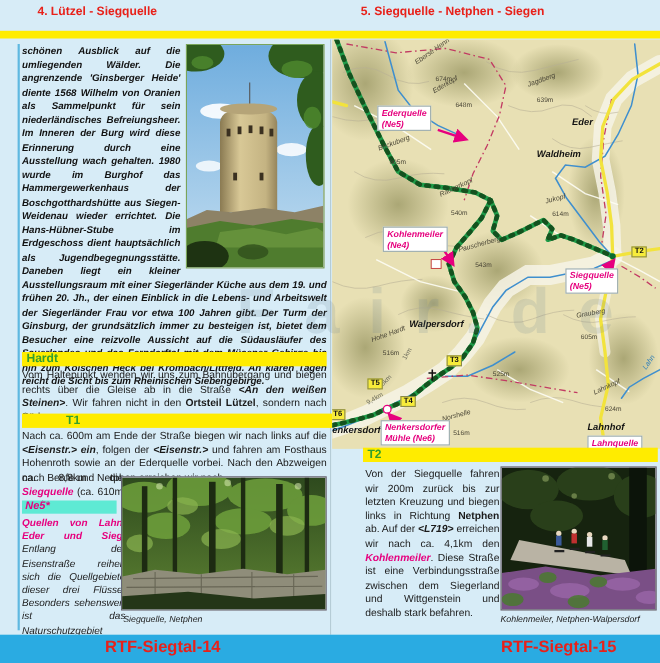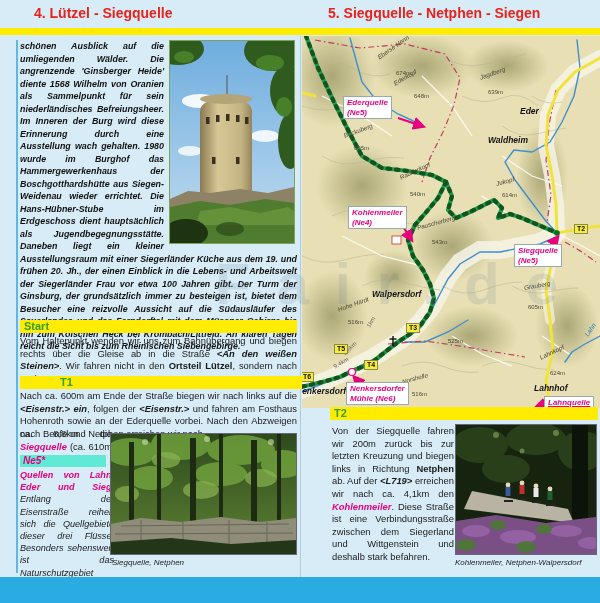--- a/index.html
+++ b/index.html
@@ -1,20 +1,20 @@
 <!DOCTYPE html>
 <html><head>
 <meta charset="utf-8">
 <style>
   html,body{margin:0;padding:0;}
   body{width:600px;height:603px;position:relative;overflow:hidden;
        font-family:"Liberation Sans",sans-serif;background:#d7ecf7;}
   .abs{position:absolute;}
   
-  .hdr-title{position:absolute;top:5px;font-size:14px;font-weight:bold;color:#e8211a;}
+  .hdr-title{position:absolute;top:5px;font-size:11px;font-weight:bold;color:#e8211a;}
   .yellow-rule{position:absolute;left:0;top:28px;width:600px;height:7px;background:#ffec00;}
   .footer{position:absolute;left:0;top:577px;width:600px;height:26px;background:#2aabe2;}
   .footer-text{position:absolute;top:3px;font-size:15px;font-weight:bold;color:#e8211a;width:160px;text-align:center;}
   .page-divider{position:absolute;left:300px;top:36px;width:1px;height:541px;background:#b5ccd6;}
   .blue-rule{position:absolute;left:16px;top:40px;width:2px;height:533px;background:#5fb8e0;}
   
   .body-text{font-size:9.4px;line-height:12.6px;color:#1a1a1a;text-align:justify;}
   .intro-text{font-size:8.9px;line-height:12.5px;font-weight:bold;font-style:italic;color:#111;text-align:justify;}
   .sec-bar{background:#ffec00;height:13px;line-height:13px;font-size:11px;font-weight:bold;color:#33a02c;padding-left:4px;}
   .ne5-bar{background:#5eead4;height:12px;line-height:12px;font-size:10px;font-weight:bold;font-style:italic;color:#e6007e;padding-left:3px;}
@@ -97,21 +97,21 @@
           <ellipse cx="100" cy="22" rx="14" ry="8"></ellipse>
             <ellipse cx="114" cy="66" rx="8" ry="10"></ellipse>
           <ellipse cx="14" cy="16" rx="10" ry="6"></ellipse>
         </g>
       </svg>
     </span>
   </span>
   <span>schönen Ausblick auf die umliegenden Wälder. Die angrenzende 'Ginsberger Heide' diente 1568 Wilhelm von Oranien als Sammelpunkt für sein niederländisches Befreiungsheer. Im Inneren der Burg wird diese Erinnerung durch eine Ausstellung wach gehalten. 1980 wurde im Burghof das Hammergewerkenhaus der Boschgotthardshütte aus Siegen-Weidenau wieder errichtet. Die Hans-Hübner-Stube im Erdgeschoss dient hauptsächlich als Jugendbegegnungsstätte. Daneben liegt ein kleiner Ausstellungsraum mit einer Siegerländer Küche aus dem 19. und frühen 20. Jh., der einen Einblick in die Lebens- und Arbeitswelt der Siegerländer Frau vor etwa 100 Jahren gibt. Der Turm der Ginsburg, der grundsätzlich immer zu besteigen ist, bietet dem Besucher eine reizvolle Aussicht auf die Südausläufer des Sauerlandes und das Ferndorftal mit dem Müsener Gebirge bis hin zum Kölschen Heck bei Krombach/Littfeld. An klaren Tagen reicht die Sicht bis zum Rheinischen Siebengebirge.</span>
 </div>
 
-<div class="abs sec-bar" style="left:20px;top:320px;width:273px;">Start</div>
+<div class="abs sec-bar" style="left:20px;top:320px;width:273px;">Hardt</div>
 <div class="abs body-text" style="left:20px;top:335px;width:277px;"><span>Vom Haltepunkt wenden wir uns zum Bahnübergang und biegen rechts über die Gleise ab in die Straße </span><span class="seg-bi">&lt;An den weißen Steinen&gt;</span><span>. Wir fahren nicht in den </span><span class="seg-b">Ortsteil Lützel</span><span>, sondern nach Süden.</span></div>
 
 <div class="abs sec-bar" style="left:20px;top:376px;width:273px;padding-left:40px;">T1</div>
 <div class="abs body-text" style="left:20px;top:390px;width:277px;"><span>Nach ca. 600m am Ende der Straße biegen wir nach links auf die </span><span class="seg-bi">&lt;Eisenstr.&gt; ein</span><span>, folgen der </span><span class="seg-bi">&lt;Eisenstr.&gt;</span><span> und fahren am Fosthaus Hohenroth sowie an der Ederquelle vorbei. Nach den Abzweigen nach Benfe und Netphen erreichen wir nach</span></div>
 <div class="abs body-text" style="left:20px;top:428px;width:92px;"><span>ca. 8,8km die </span><span class="seg-mag">Siegquelle</span><span> (ca. 610m ü.M.).</span></div>
 <div class="abs ne5-bar" style="left:20px;top:455px;width:83px;">Ne5*</div>
 <div class="abs body-text" style="left:20px;top:469px;width:94px;font-size:9.1px;line-height:12.2px;"><span class="seg-mag">Quellen von Lahn, Eder und Sieg.</span><span class="seg-it"> Entlang der Eisenstraße reihen sich die Quellgebiete dieser drei Flüsse. Besonders sehenswert ist das Naturschutzgebiet Auerhahnwald am Lahnhof.</span></div>
 
 <div class="abs photo" style="left:110px;top:433px;width:187px;height:122px;">
   <svg width="185" height="120" viewBox="0 0 185 120">
@@ -317,21 +317,21 @@
         <div>(Ne4)</div>
       </div>
       <div class="callout" style="left: 212px; top: 208px;">
         <div>Siegquelle</div>
         <div>(Ne5)</div>
       </div>
       <div class="callout" style="left: 44px; top: 346px;">
         <div>Nenkersdorfer</div>
         <div>Mühle (Ne6)</div>
       </div>
-      <div class="callout" style="left: 242px; top: 360px; text-decoration: underline;">
+      <div class="callout" style="left: 232px; top: 360px;">
         <div>Lahnquelle</div>
       </div>
     </div>
 </div>
 
 <div class="abs sec-bar" style="left:330px;top:407px;width:264px;">T2</div>
 <div class="abs body-text" style="left:332px;top:425px;width:122px;"><span>Von der Siegquelle fahren wir 200m zurück bis zur letzten Kreuzung und biegen links in Richtung </span><span class="seg-b">Netphen</span><span> ab. Auf der </span><span class="seg-bi">&lt;L719&gt;</span><span> erreichen wir nach ca. 4,1km den </span><span class="seg-mag">Kohlenmeiler</span><span>. Diese Straße ist eine Verbindungsstraße zwischen dem Siegerland und Wittgenstein und deshalb stark befahren.</span></div>
 
 <div class="abs photo" style="left:455px;top:424px;width:142px;height:131px;">
   <svg width="140" height="129" viewBox="0 0 140 129">
@@ -384,13 +384,15 @@
       <ellipse cx="10" cy="120" rx="10" ry="6"></ellipse>
         <ellipse cx="70" cy="122" rx="10" ry="6"></ellipse>
     </g>
   </svg>
 </div>
 <div class="abs caption" style="left:455px;top:558px;">Kohlenmeiler, Netphen-Walpersdorf</div>
 
 <div class="watermark">Fair.de</div>
 
 <div class="footer">
+  <div class="footer-text" style="left:68px;">RTF-Siegtal-14</div>
+  <div class="footer-text" style="left:428px;">RTF-Siegtal-15</div>
 </div>
 
 </body></html>

